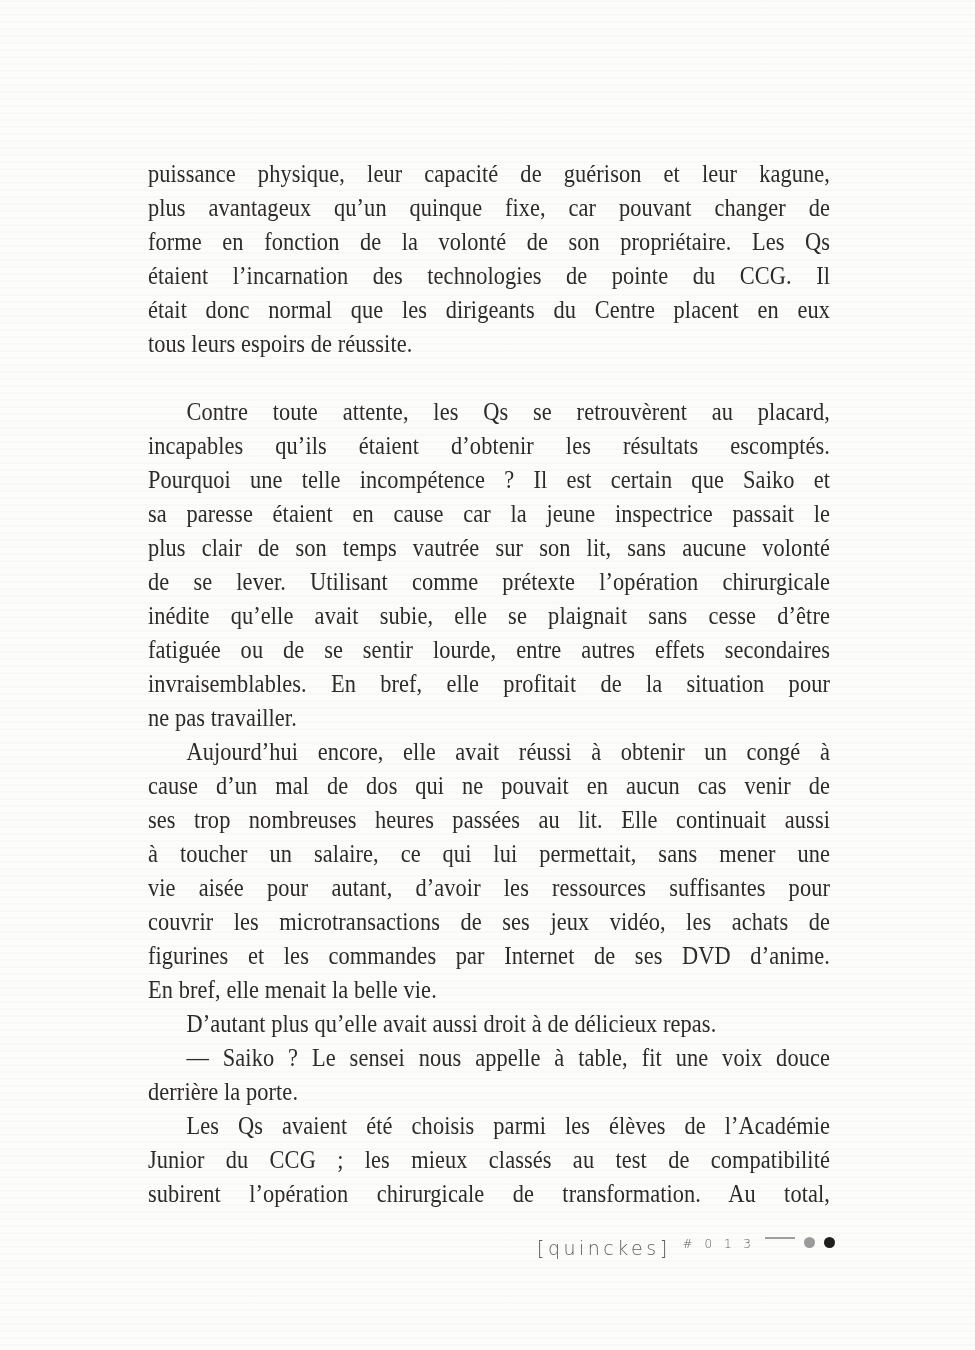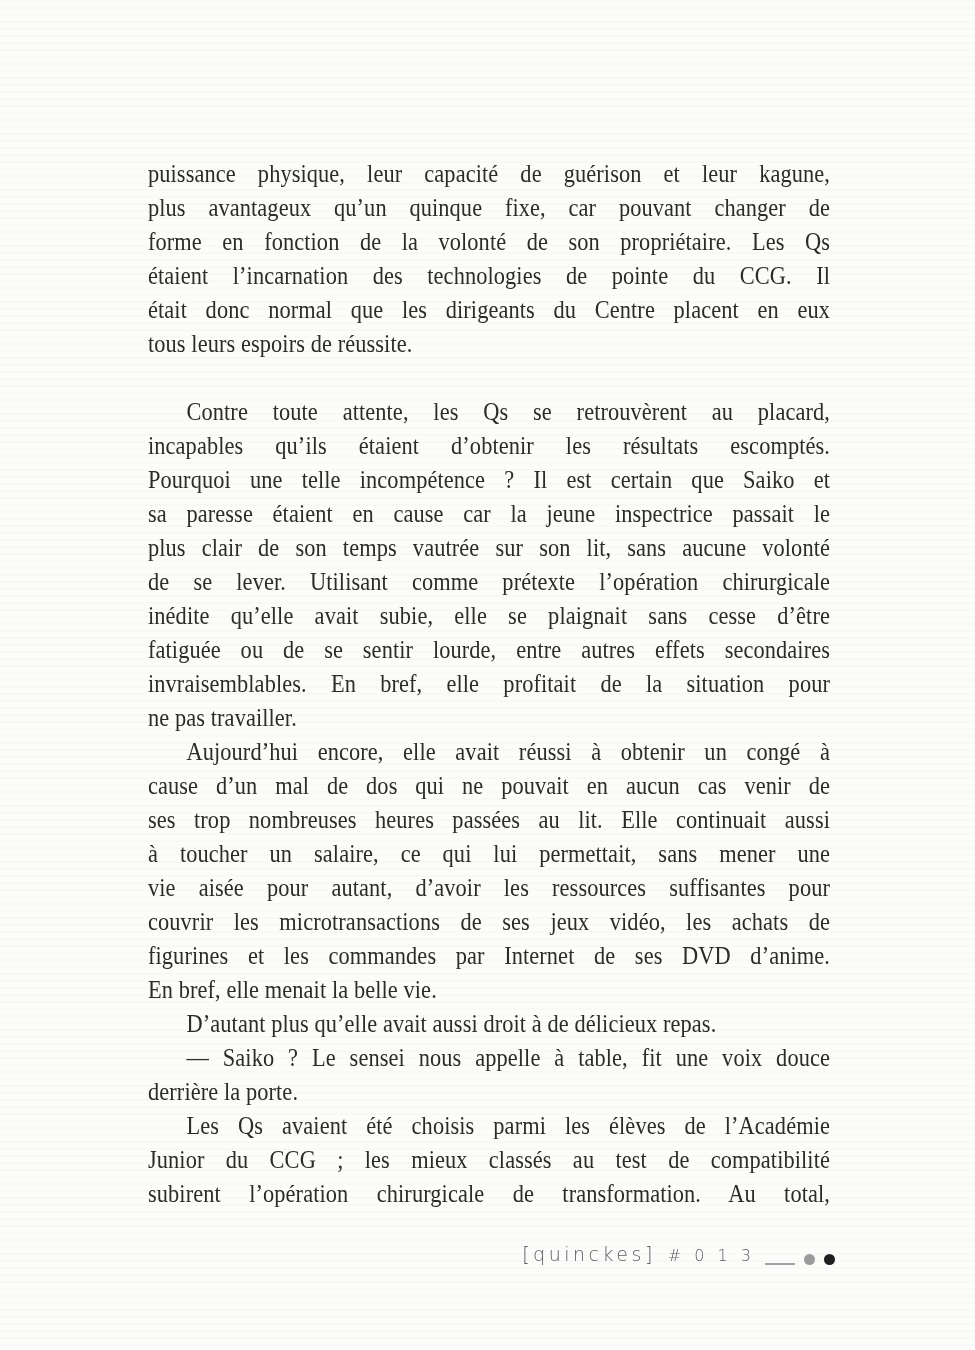--- a/index.html
+++ b/index.html
@@ -49,31 +49,31 @@
   .line.last { text-align-last: left; }
   .line.indent { text-indent: 43px; }
 
   
   .footer {
     position: absolute;
     top: 1237px;
     right: 140px;
     height: 28px;
     display: flex;
-    align-items: flex-end;
+    align-items: flex-start;
     font-family: "DejaVu Sans", sans-serif;
     font-weight: 300;
     color: var(--footer-text, #5d5d5d);
   }
   .footer .label {
     font-size: 19px;
     letter-spacing: 3.5px;
   }
   .footer .number {
-    font-size: 16px;
+    font-size: 12px;
     letter-spacing: 4px;
     margin-left: 12px;
   }
   .footer .dash {
     display: inline-block;
     width: 30px;
     height: 2px;
     background: var(--dash, #a0a0a0);
     margin-left: 10px;
   }

